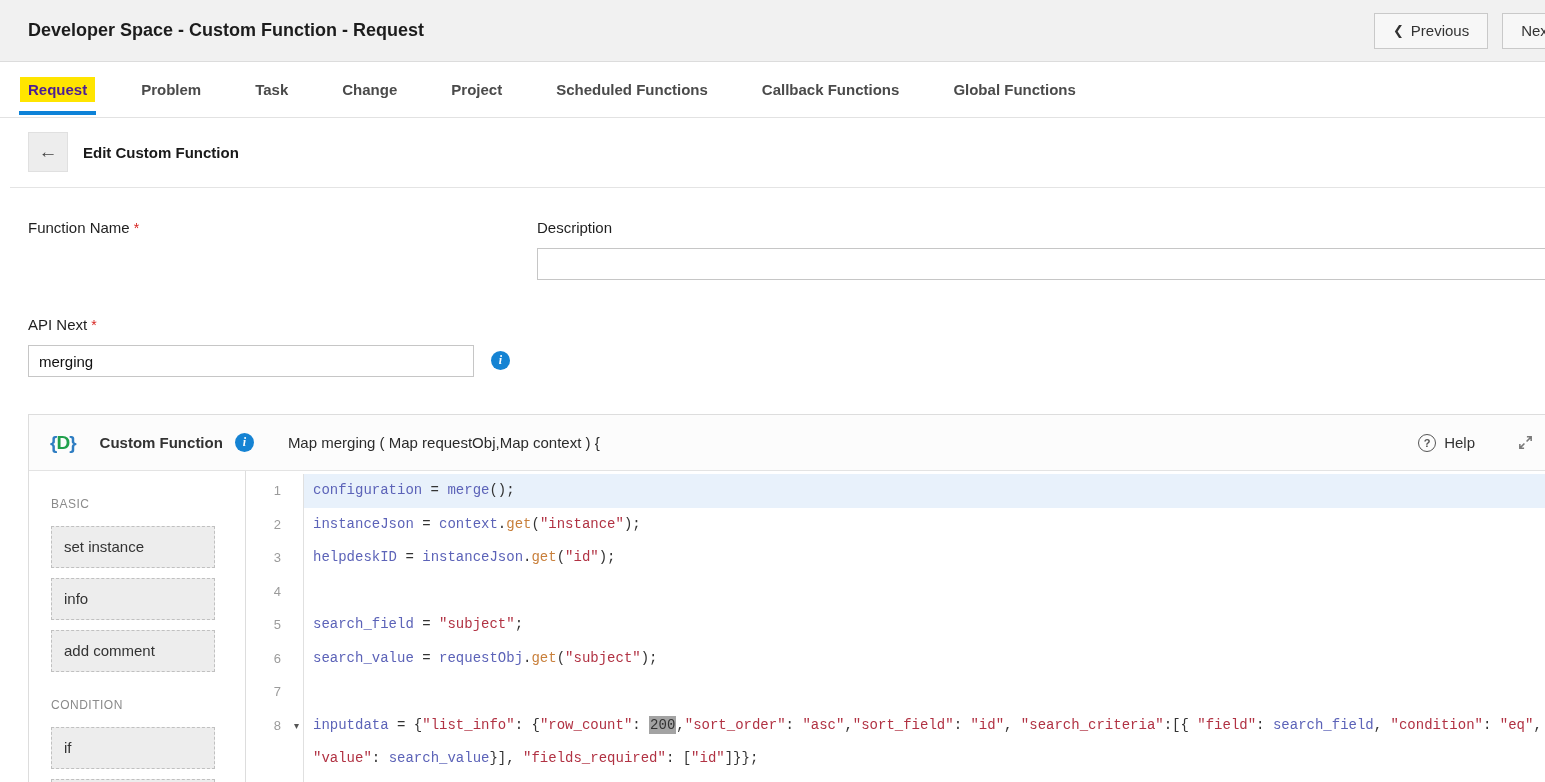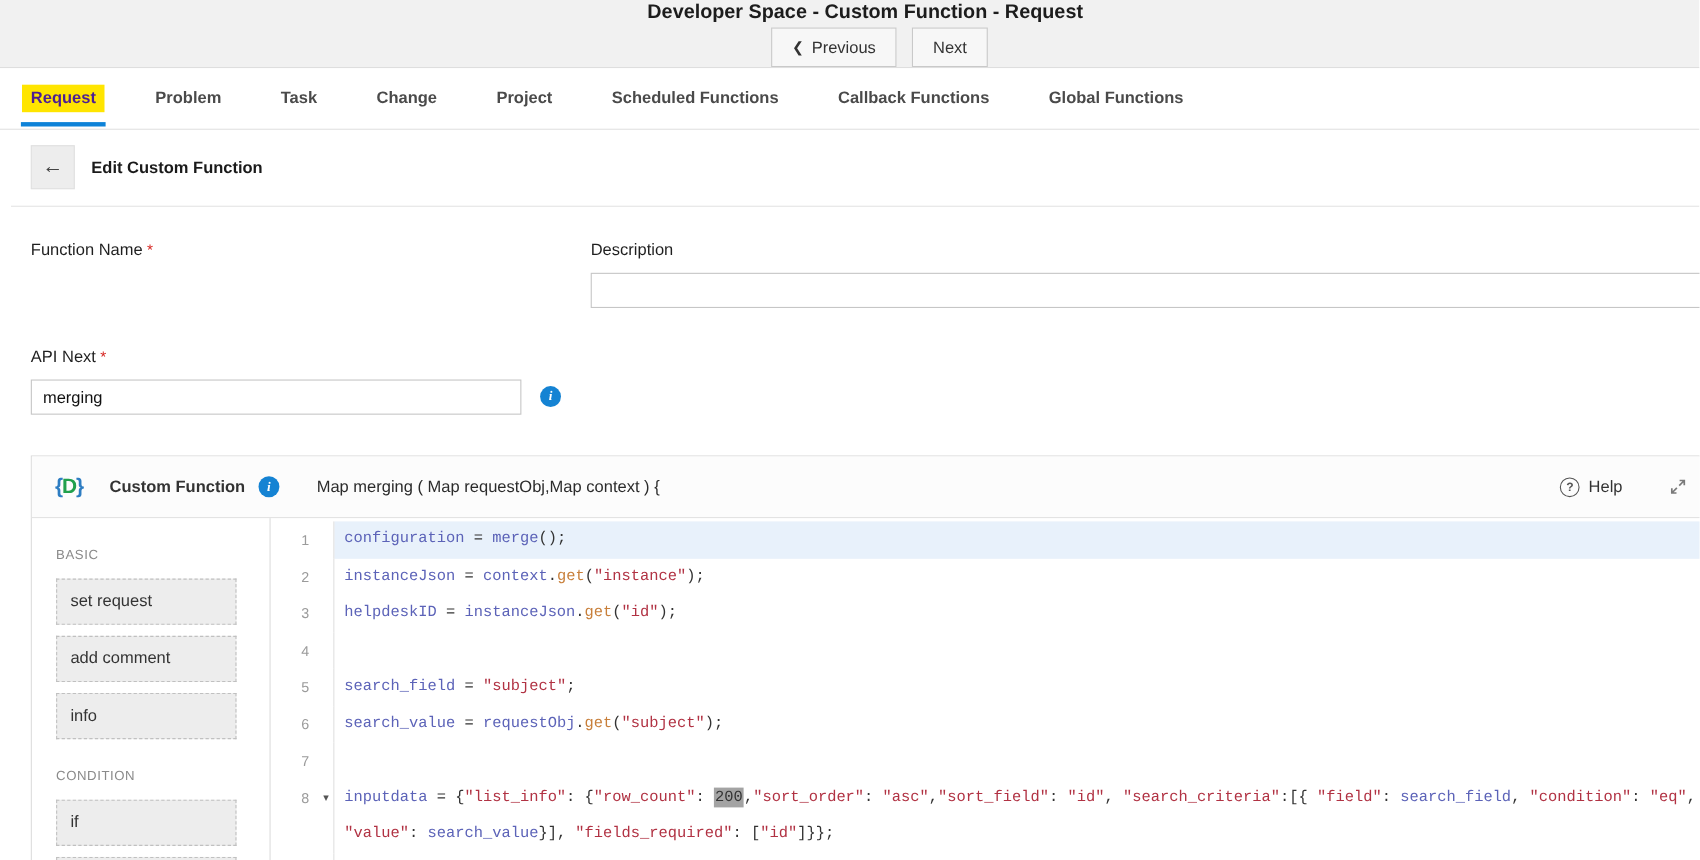--- a/index.html
+++ b/index.html
@@ -1,21 +1,21 @@
 <!DOCTYPE html>
 <html><head>
 <meta charset="utf-8">
 <style>
   * { margin:0; padding:0; box-sizing:border-box; }
   html,body { width:1545px; height:782px; overflow:hidden; background:#fff;
               font-family:"Liberation Sans", sans-serif; color:#222; }
 
   
   .topbar { height:62px; background:#f1f1f1; border-bottom:1px solid #dcdcdc;
-            display:flex; align-items:center; padding-left:28px;flex-direction:column; }
+            display:flex; align-items:center; padding-left:28px; }
   .topbar-title { flex:1; font-size:18px; font-weight:700; color:#1c1c1c; }
   .topbar-actions { display:flex; gap:14px; margin-right:-26px; }
   .btn { height:36px; padding:0 18px; background:#f7f7f7; border:1px solid #c9c9c9;
          font-size:15px; color:#333; font-family:inherit; cursor:pointer;
          display:flex; align-items:center; gap:7px; white-space:nowrap; }
   .chev { font-family:"DejaVu Sans", sans-serif; font-size:13px; font-weight:700; }
 
   
   .tabbar { height:56px; display:flex; align-items:center; gap:38px;
             padding-left:20px; border-bottom:1px solid #e2e2e2; background:#fff; }
@@ -157,23 +157,23 @@
         <svg width="17" height="17" viewBox="0 0 24 24" fill="none" stroke="#7a7a7a" stroke-width="2.2">
           <path d="M14 4h6v6M20 4l-6.5 6.5M10 20H4v-6M4 20l6.5-6.5"></path>
         </svg>
       </span>
     </span>
   </div>
   <div class="panel-body">
     <div class="snips" id="snips">
         <div class="snip-group">
           <div class="snip-label">BASIC</div>
-          <div class="snip">set request</div>
+          <div class="snip">set instance</div>
+          <div class="snip">info</div>
           <div class="snip">add comment</div>
-          <div class="snip">info</div>
         </div>
         <div class="snip-group">
           <div class="snip-label">CONDITION</div>
           <div class="snip">if</div>
           <div class="snip">else if</div>
         </div>
       </div>
     <div class="code" id="code">
         <div class="line active">
           <div class="ln">1</div>

